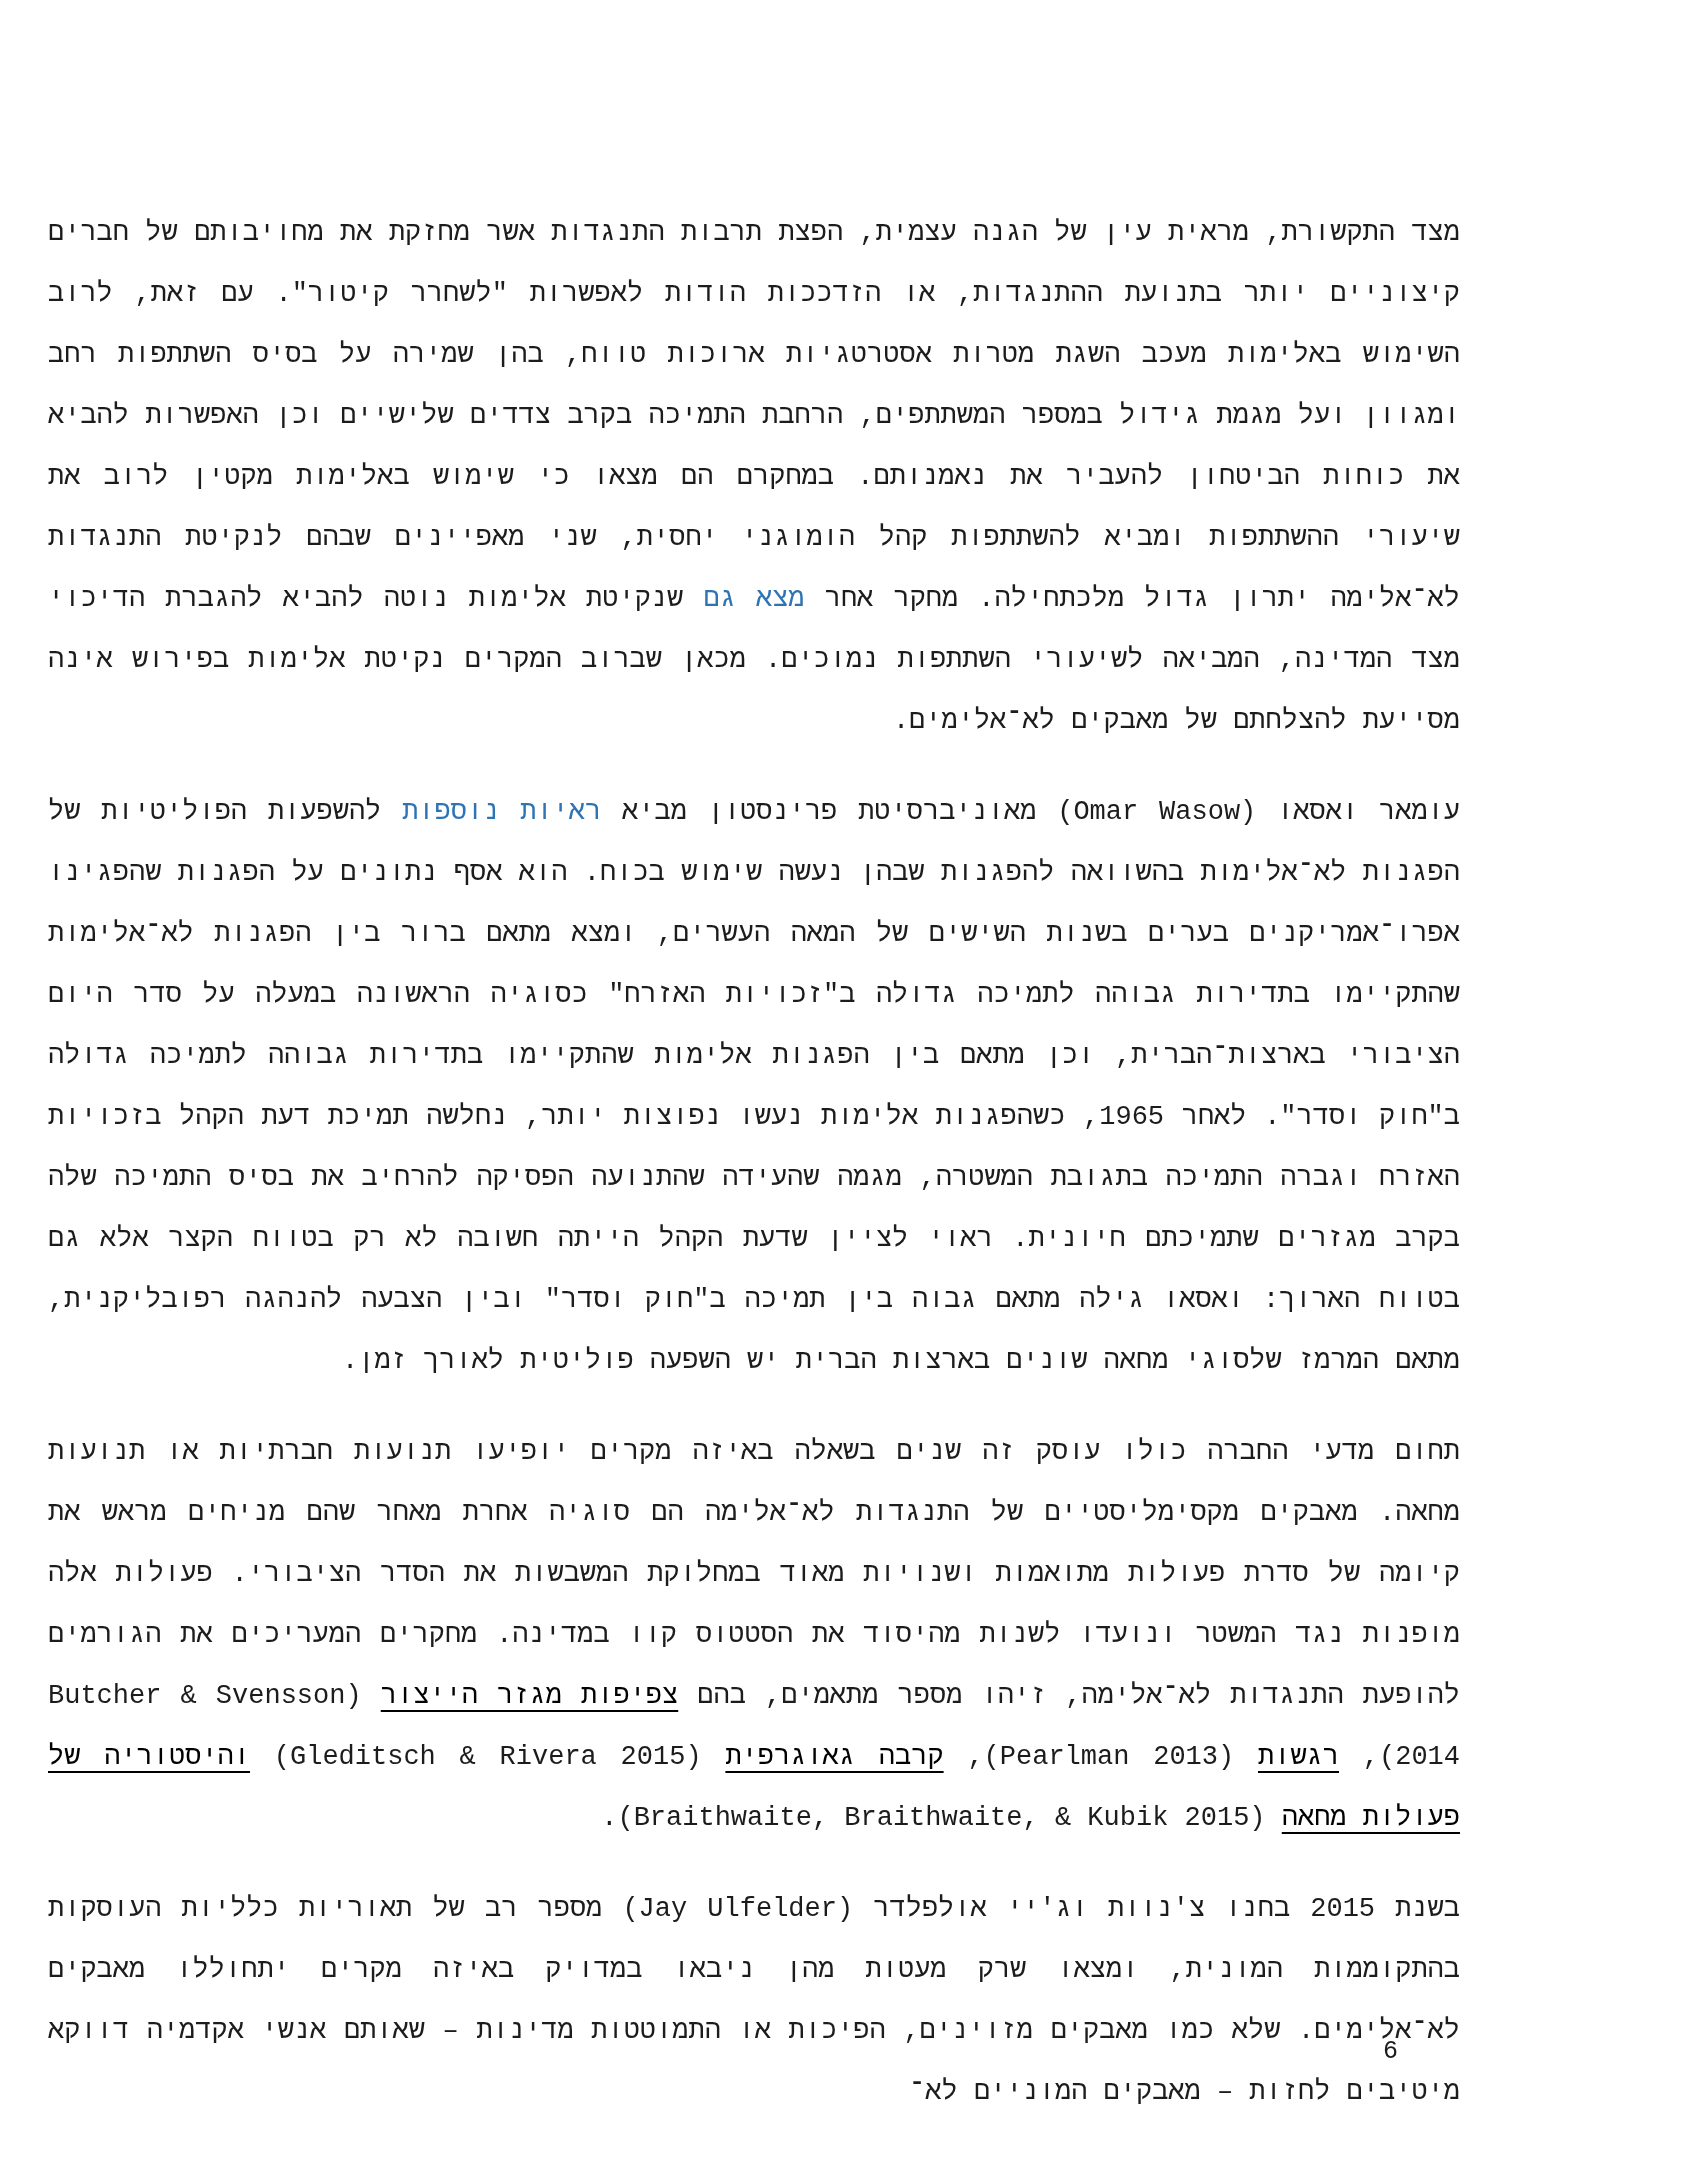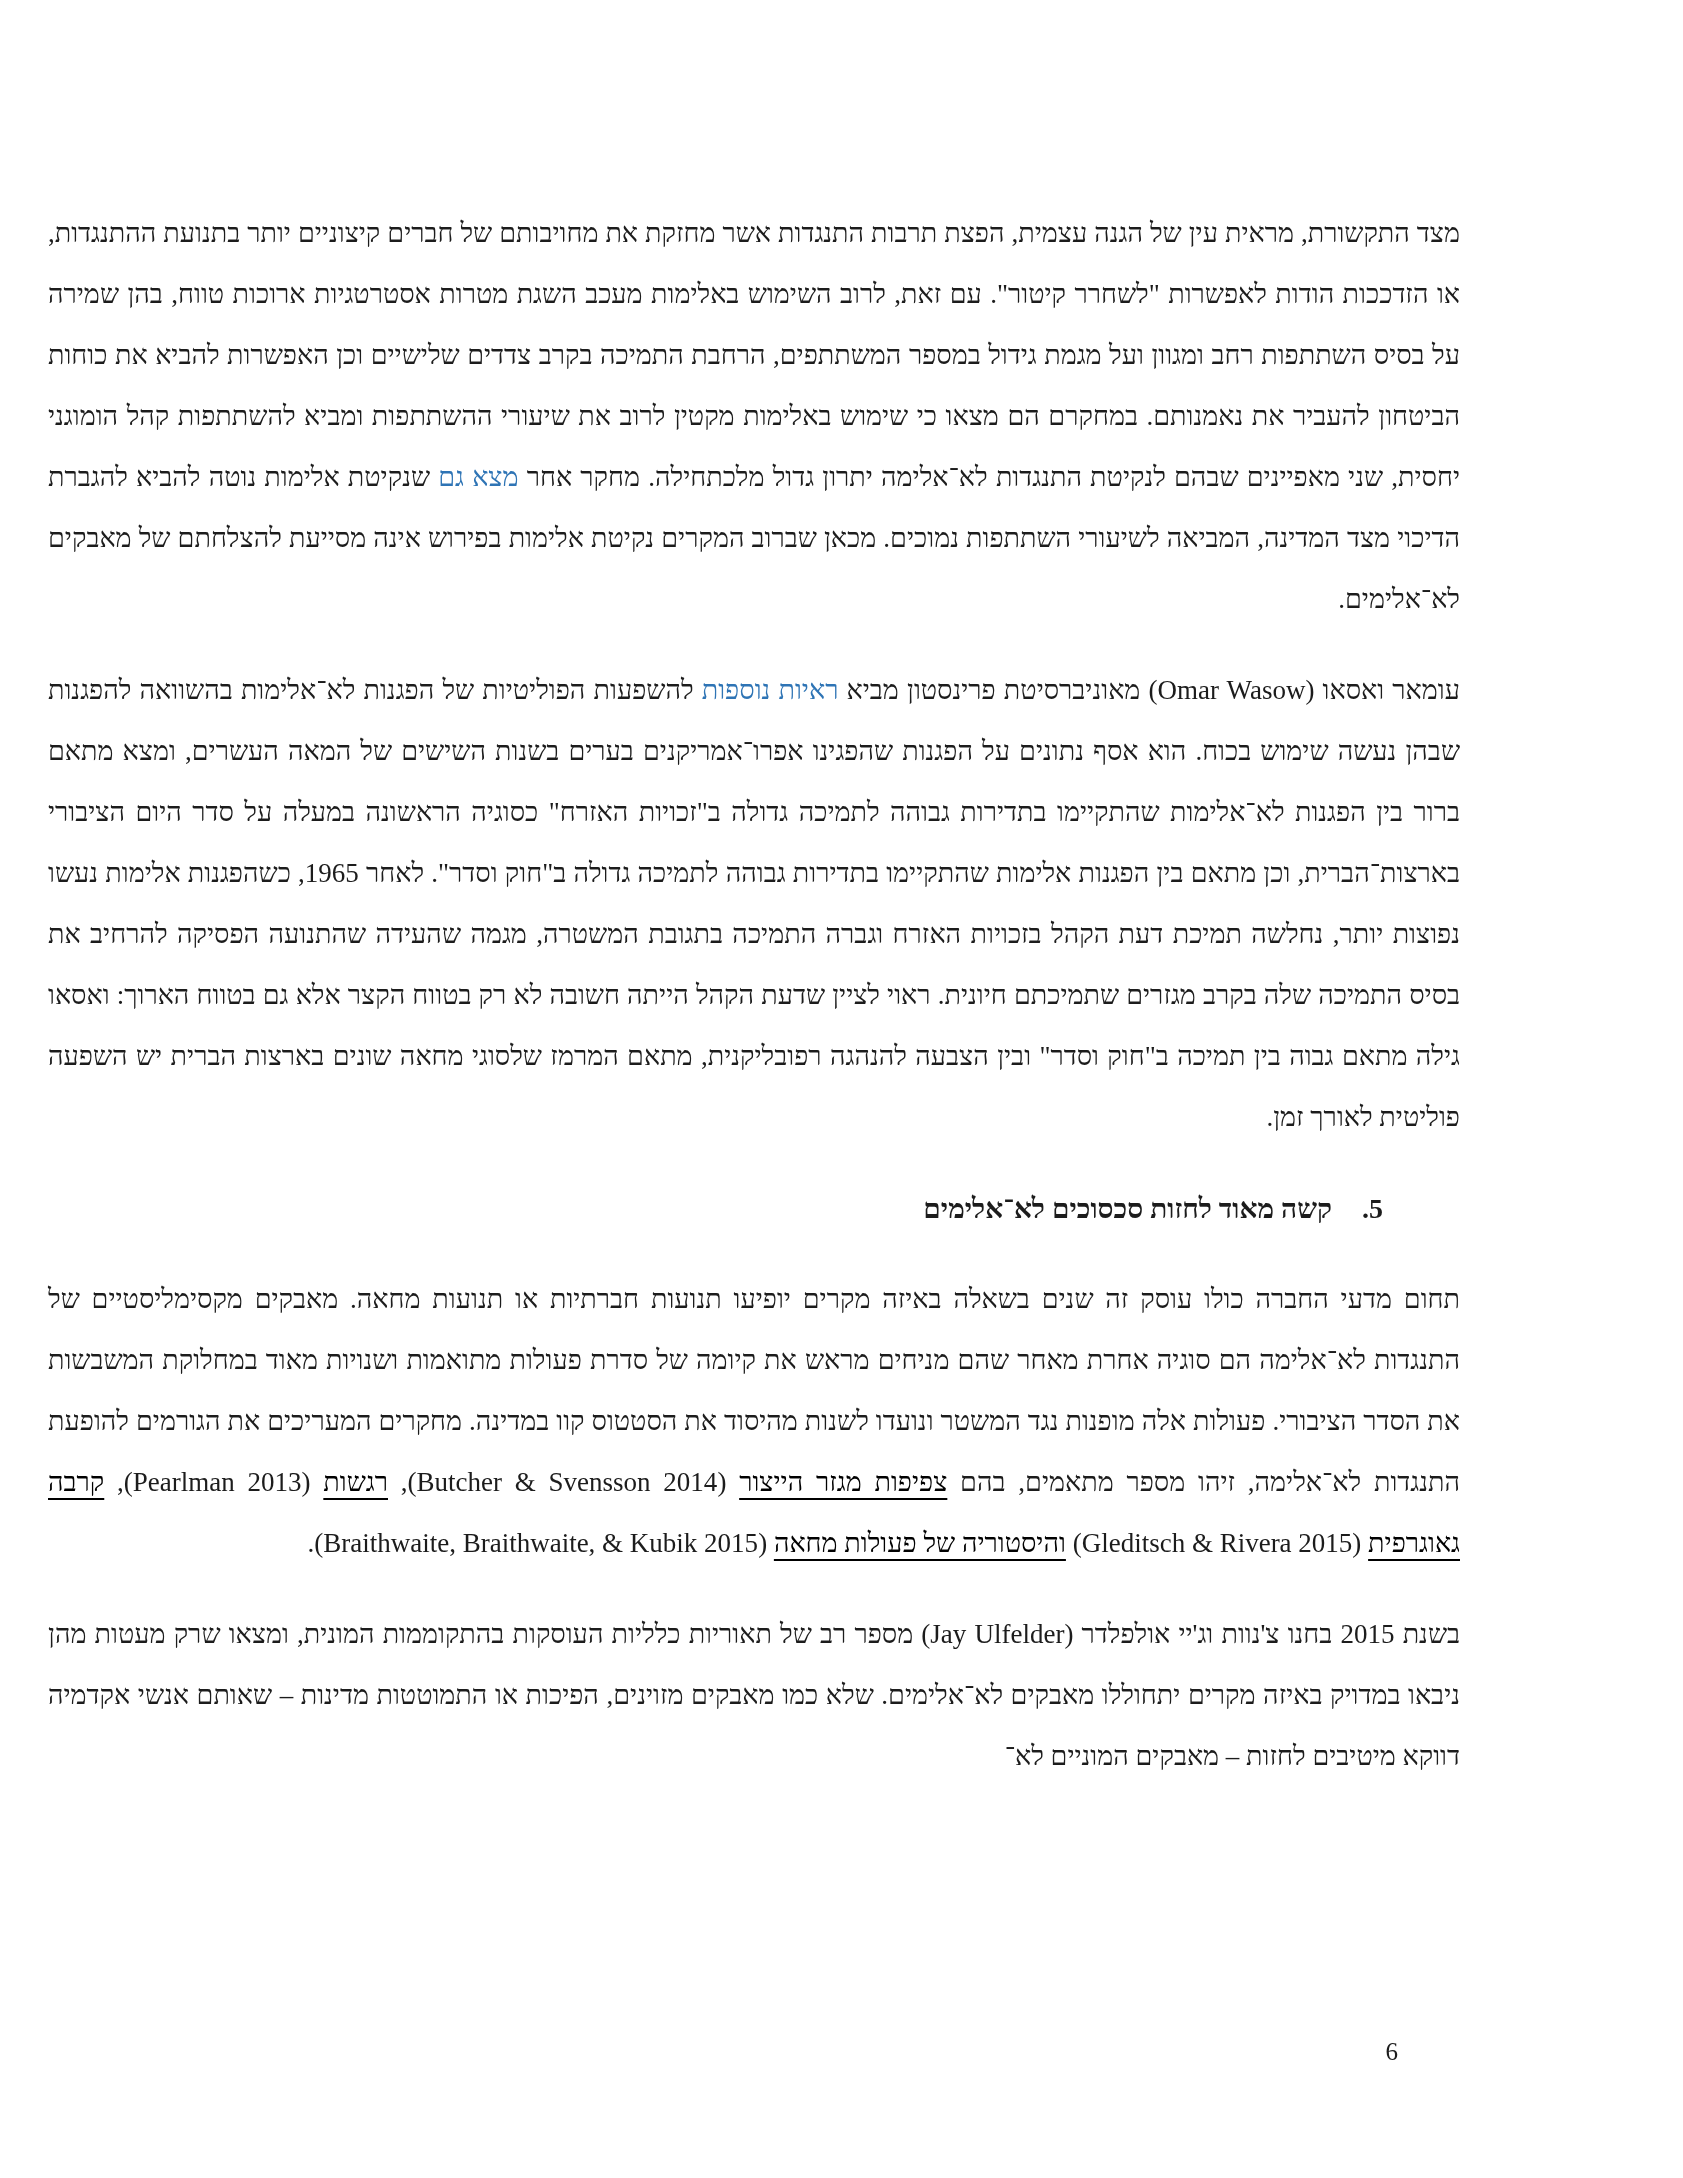--- a/index.html
+++ b/index.html
@@ -2,21 +2,21 @@
 <html lang="he"><head>
 <meta charset="utf-8">
 <style>
   html, body { margin: 0; padding: 0; }
   .page {
     position: relative;
     width: 1596px;
     height: 2178px;
     background: #ffffff;
     overflow: hidden;
-    font-family: Liberation Serif, serif;
+    font-family: Liberation Mono, monospace;
   }
   .content {
     position: absolute;
     top: 203px;
     right: 136px;
     width: 1412px;
     direction: rtl;
     text-align: justify;
     font-size: 27px;
     line-height: 61px;
@@ -62,21 +62,20 @@
 </head>
 <body>
 
 <div class="page">
   <div class="content">
 
     <p class="para"><span>מצד התקשורת, מראית עין של הגנה עצמית, הפצת תרבות התנגדות אשר מחזקת את מחויבותם של חברים קיצוניים יותר בתנועת ההתנגדות, או הזדככות הודות לאפשרות "לשחרר קיטור". עם זאת, לרוב השימוש באלימות מעכב השגת מטרות אסטרטגיות ארוכות טווח, בהן שמירה על בסיס השתתפות רחב ומגוון ועל מגמת גידול במספר המשתתפים, הרחבת התמיכה בקרב צדדים שלישיים וכן האפשרות להביא את כוחות הביטחון להעביר את נאמנותם. במחקרם הם מצאו כי שימוש באלימות מקטין לרוב את שיעורי ההשתתפות ומביא להשתתפות קהל הומוגני יחסית, שני מאפיינים שבהם לנקיטת התנגדות לא־אלימה יתרון גדול מלכתחילה. מחקר אחר </span><a class="link-plain">מצא גם</a><span> שנקיטת אלימות נוטה להביא להגברת הדיכוי מצד המדינה, המביאה לשיעורי השתתפות נמוכים. מכאן שברוב המקרים נקיטת אלימות בפירוש אינה מסייעת להצלחתם של מאבקים לא־אלימים.</span></p>
 
     <p class="para"><span>עומאר ואסאו (Omar Wasow) מאוניברסיטת פרינסטון מביא </span><a class="link-plain">ראיות נוספות</a><span> להשפעות הפוליטיות של הפגנות לא־אלימות בהשוואה להפגנות שבהן נעשה שימוש בכוח. הוא אסף נתונים על הפגנות שהפגינו אפרו־אמריקנים בערים בשנות השישים של המאה העשרים, ומצא מתאם ברור בין הפגנות לא־אלימות שהתקיימו בתדירות גבוהה לתמיכה גדולה ב"זכויות האזרח" כסוגיה הראשונה במעלה על סדר היום הציבורי בארצות־הברית, וכן מתאם בין הפגנות אלימות שהתקיימו בתדירות גבוהה לתמיכה גדולה ב"חוק וסדר". לאחר 1965, כשהפגנות אלימות נעשו נפוצות יותר, נחלשה תמיכת דעת הקהל בזכויות האזרח וגברה התמיכה בתגובת המשטרה, מגמה שהעידה שהתנועה הפסיקה להרחיב את בסיס התמיכה שלה בקרב מגזרים שתמיכתם חיונית. ראוי לציין שדעת הקהל הייתה חשובה לא רק בטווח הקצר אלא גם בטווח הארוך: ואסאו גילה מתאם גבוה בין תמיכה ב"חוק וסדר" ובין הצבעה להנהגה רפובליקנית, מתאם המרמז שלסוגי מחאה שונים בארצות הברית יש השפעה פוליטית לאורך זמן.</span></p>
 
-    <h2 class="heading"><span class="h-num">5.</span><span>קשה מאוד לחזות סכסוכים לא־אלימים</span></h2>
 
     <p class="para"><span>תחום מדעי החברה כולו עוסק זה שנים בשאלה באיזה מקרים יופיעו תנועות חברתיות או תנועות מחאה. מאבקים מקסימליסטיים של התנגדות לא־אלימה הם סוגיה אחרת מאחר שהם מניחים מראש את קיומה של סדרת פעולות מתואמות ושנויות מאוד במחלוקת המשבשות את הסדר הציבורי. פעולות אלה מופנות נגד המשטר ונועדו לשנות מהיסוד את הסטטוס קוו במדינה. מחקרים המעריכים את הגורמים להופעת התנגדות לא־אלימה, זיהו מספר מתאמים, בהם </span><a class="link-underlined">צפיפות מגזר הייצור</a><span> (Butcher &amp; Svensson 2014), </span><a class="link-underlined">רגשות</a><span> (Pearlman 2013), </span><a class="link-underlined">קרבה גאוגרפית</a><span> (Gleditsch &amp; Rivera 2015) </span><a class="link-underlined">והיסטוריה של פעולות מחאה</a><span> (Braithwaite, Braithwaite, &amp; Kubik 2015).</span></p>
 
     <p class="para"><span>בשנת 2015 בחנו צ'נוות וג'יי אולפלדר (Jay Ulfelder) מספר רב של תאוריות כלליות העוסקות בהתקוממות המונית, ומצאו שרק מעטות מהן ניבאו במדויק באיזה מקרים יתחוללו מאבקים לא־אלימים. שלא כמו מאבקים מזוינים, הפיכות או התמוטטות מדינות – שאותם אנשי אקדמיה דווקא מיטיבים לחזות – מאבקים המוניים לא־</span></p>
 
   </div>
 
   <div class="page-number">6</div>
 </div>
 

